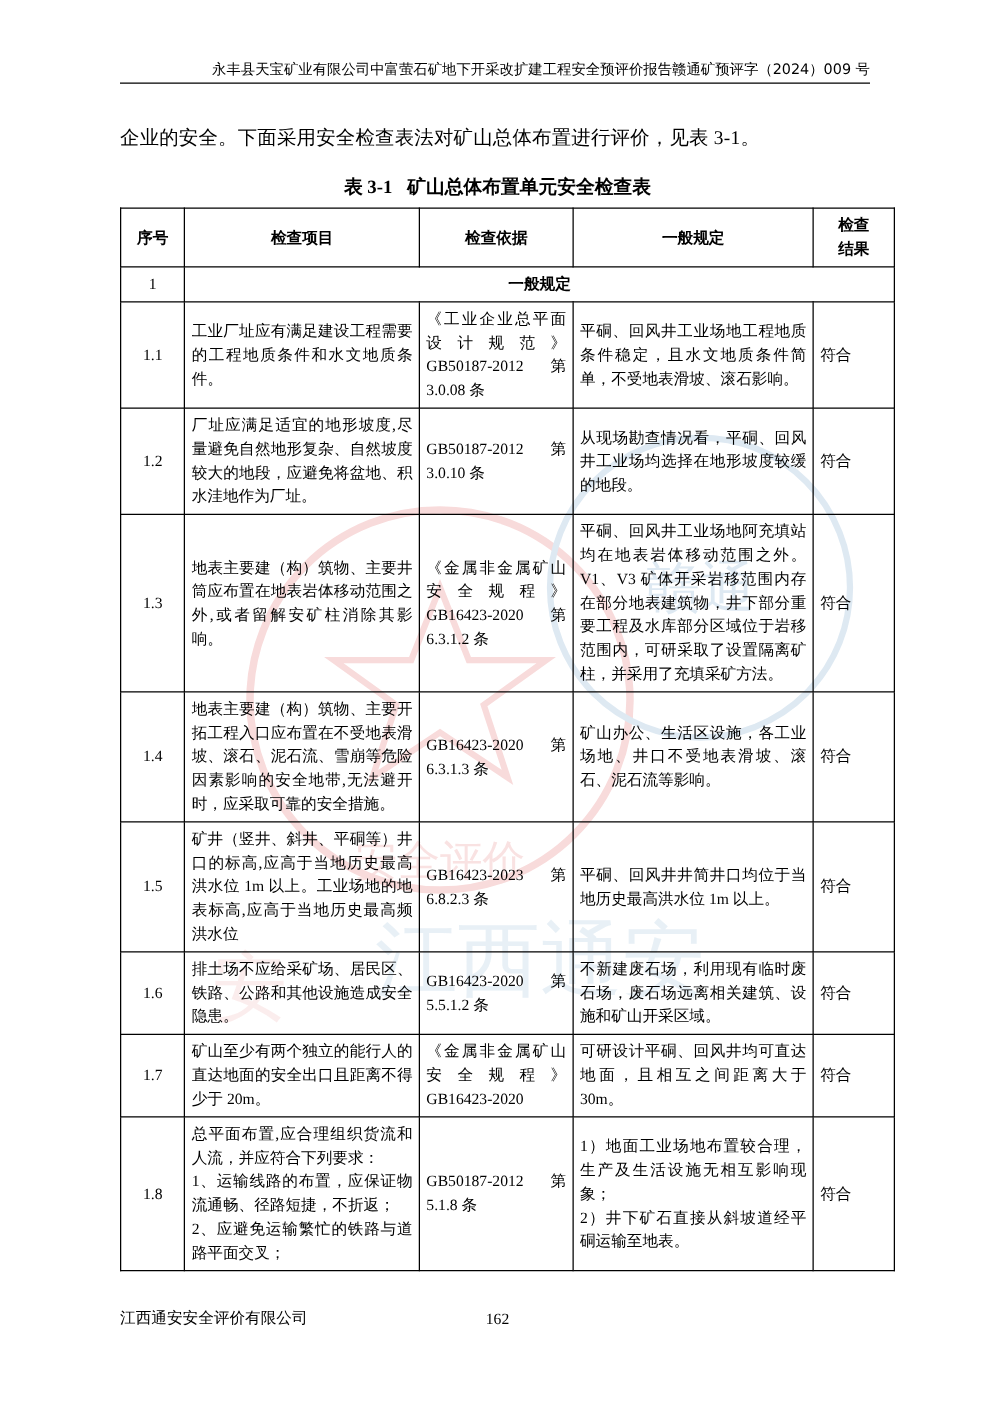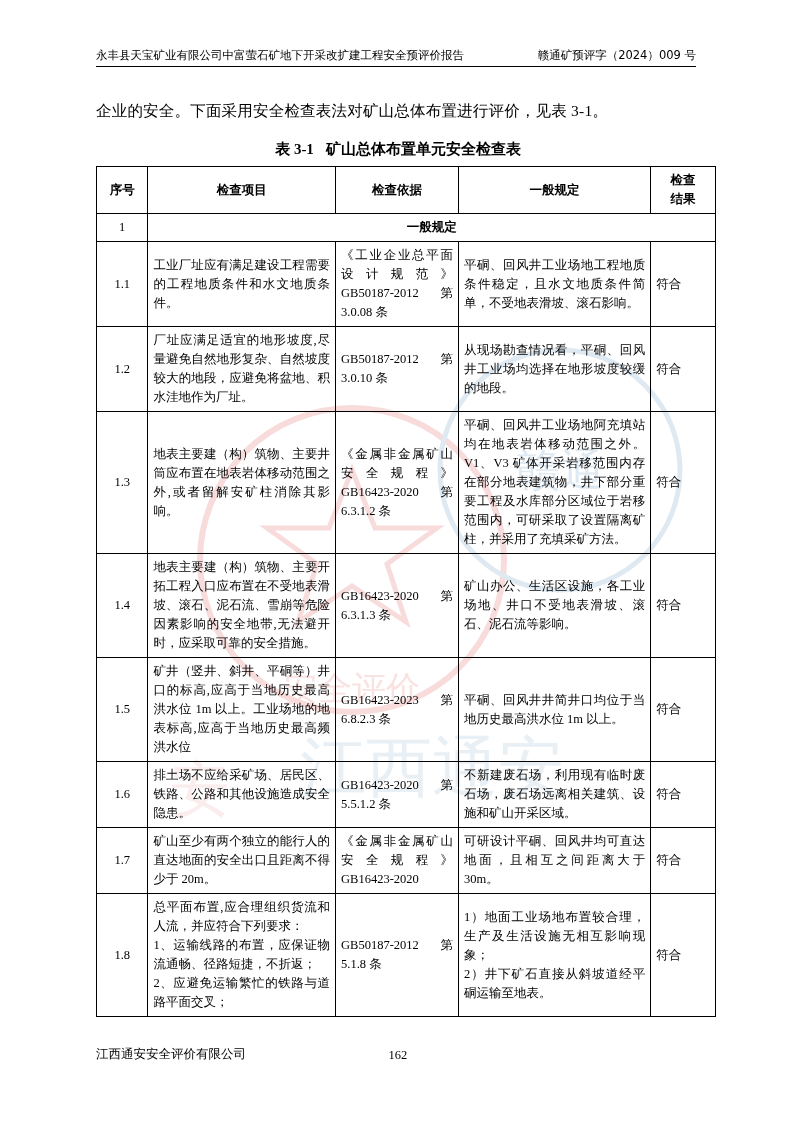--- a/index.html
+++ b/index.html
@@ -34,21 +34,21 @@
   
   .header {
     position: absolute;
     left: 96px;
     top: 48px;
     width: 600px;
     z-index: 2;
   }
   .header-row {
     display: flex;
-    justify-content: space-between;
+    justify-content: flex-end;
     align-items: flex-end;
     font-size: 11.5px;
     font-family: "DejaVu Sans", "Liberation Sans", sans-serif;
     color: #000;
     padding-bottom: 3px;
   }
   .header-rule {
     border-bottom: 1.2px solid #000;
     width: 100%;
   }

